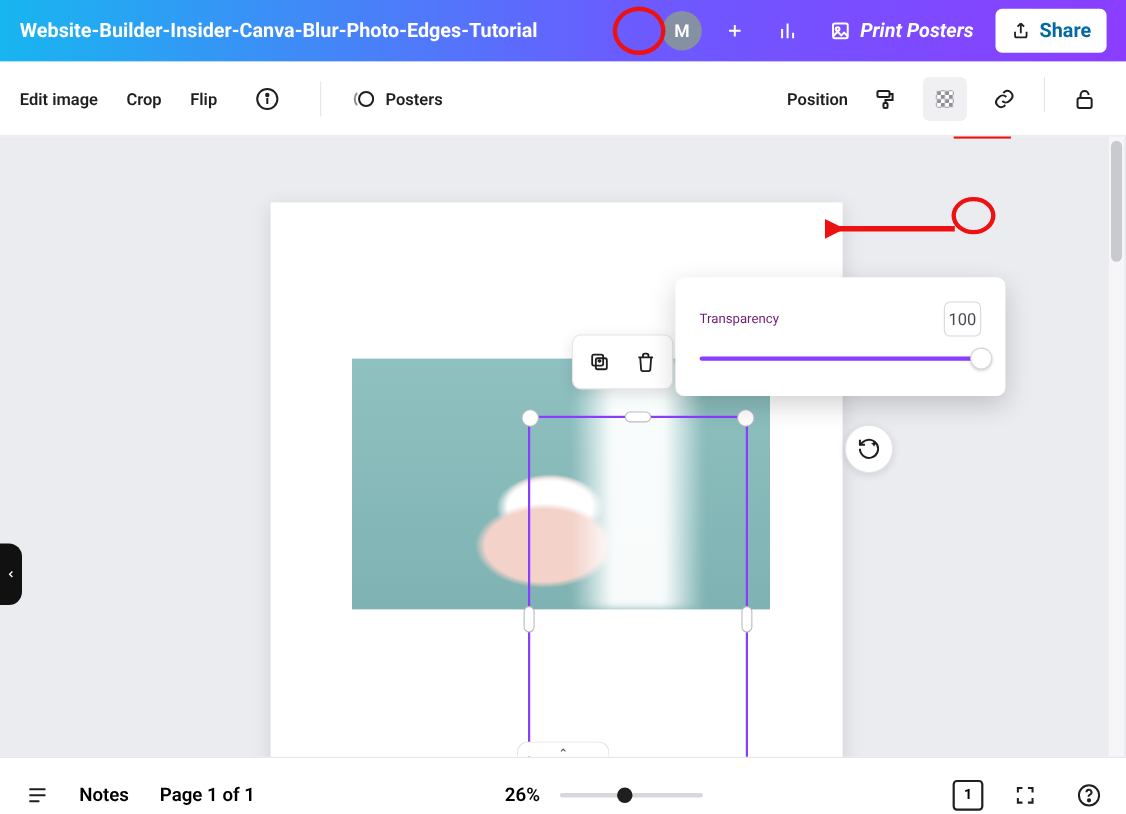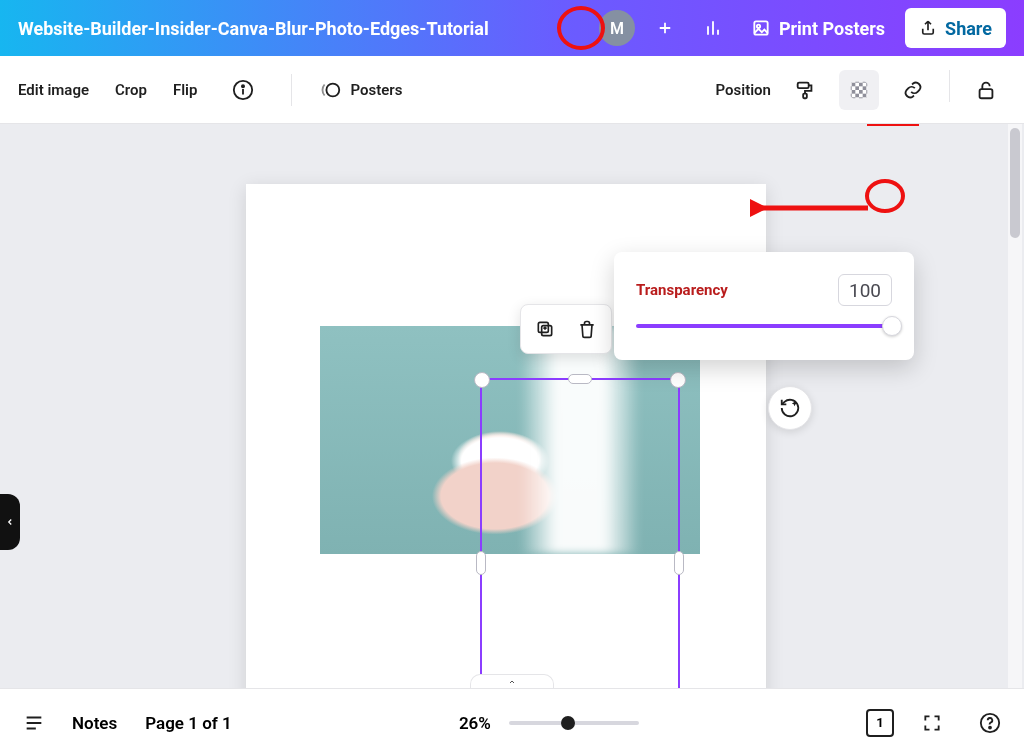--- a/index.html
+++ b/index.html
@@ -14,21 +14,21 @@
   .doc-title { font-weight: 700; font-size: 18px; flex: 0 0 auto; }
   .top-spacer { flex: 1; }
   .avatar {
     width: 36px; height: 36px; border-radius: 50%; background: #8590a2;
     display: flex; align-items: center; justify-content: center; font-weight: 600; font-size: 16px;
   }
   .ghost-btn {
     width: 36px; height: 36px; border-radius: 6px; display:flex; align-items:center; justify-content:center;
     color:#fff;
   }
-  .print-btn { display:flex; align-items:center; gap:8px; font-weight:700; font-size:18px; padding:0 8px; }
+  .print-btn { display:flex; align-items:center; gap:8px; font-weight:700; font-size:18px; padding:0 8px;font-style:italic; }
   .share-btn {
     background:#fff; color:#0369a1; border-radius:6px; height:40px; padding:0 14px;
     display:flex; align-items:center; gap:8px; font-weight:700; font-size:18px;
   }
 
   
   .ctxbar {
     height: 68px; background:#fff; border-bottom:1px solid #e5e5e8;
     display:flex; align-items:center; padding:0 18px; gap:26px; font-size:15px; font-weight:600;
     color:#1f1f1f;
@@ -82,24 +82,24 @@
     box-shadow:0 4px 14px rgba(0,0,0,.12);
   }
   .mini-toolbar .icon-btn{width:36px;height:36px}
 
   
   .popover {
     position:absolute; left:614px; top:128px; width:300px; background:#fff;
     border-radius:8px; box-shadow:0 8px 24px rgba(0,0,0,.18); padding:22px 22px 32px;
   }
   .pop-row { display:flex; align-items:center; justify-content:space-between; margin-bottom:18px; }
-  .pop-label { font-size:15px; color:#b91c1c;font-weight:bold; }
+  .pop-label { font-size:12px; color:#701a75; }
   .pop-input {
-    width:54px; height:32px; border:1px solid #d7d7de; border-radius:6px; text-align:center;
-    font-size:19px; color:#4a4a52;
+    width:34px; height:32px; border:1px solid #d7d7de; border-radius:6px; text-align:center;
+    font-size:15px; color:#4a4a52;
   }
   .slider-track {
     position:relative; height:4px; background:#8b3dff; border-radius:2px;
   }
   .slider-thumb {
     position:absolute; right:-10px; top:-8px; width:20px; height:20px; border-radius:50%;
     background:#fff; border:1px solid #d7d7de; box-shadow:0 1px 3px rgba(0,0,0,.2);
   }
 
   

